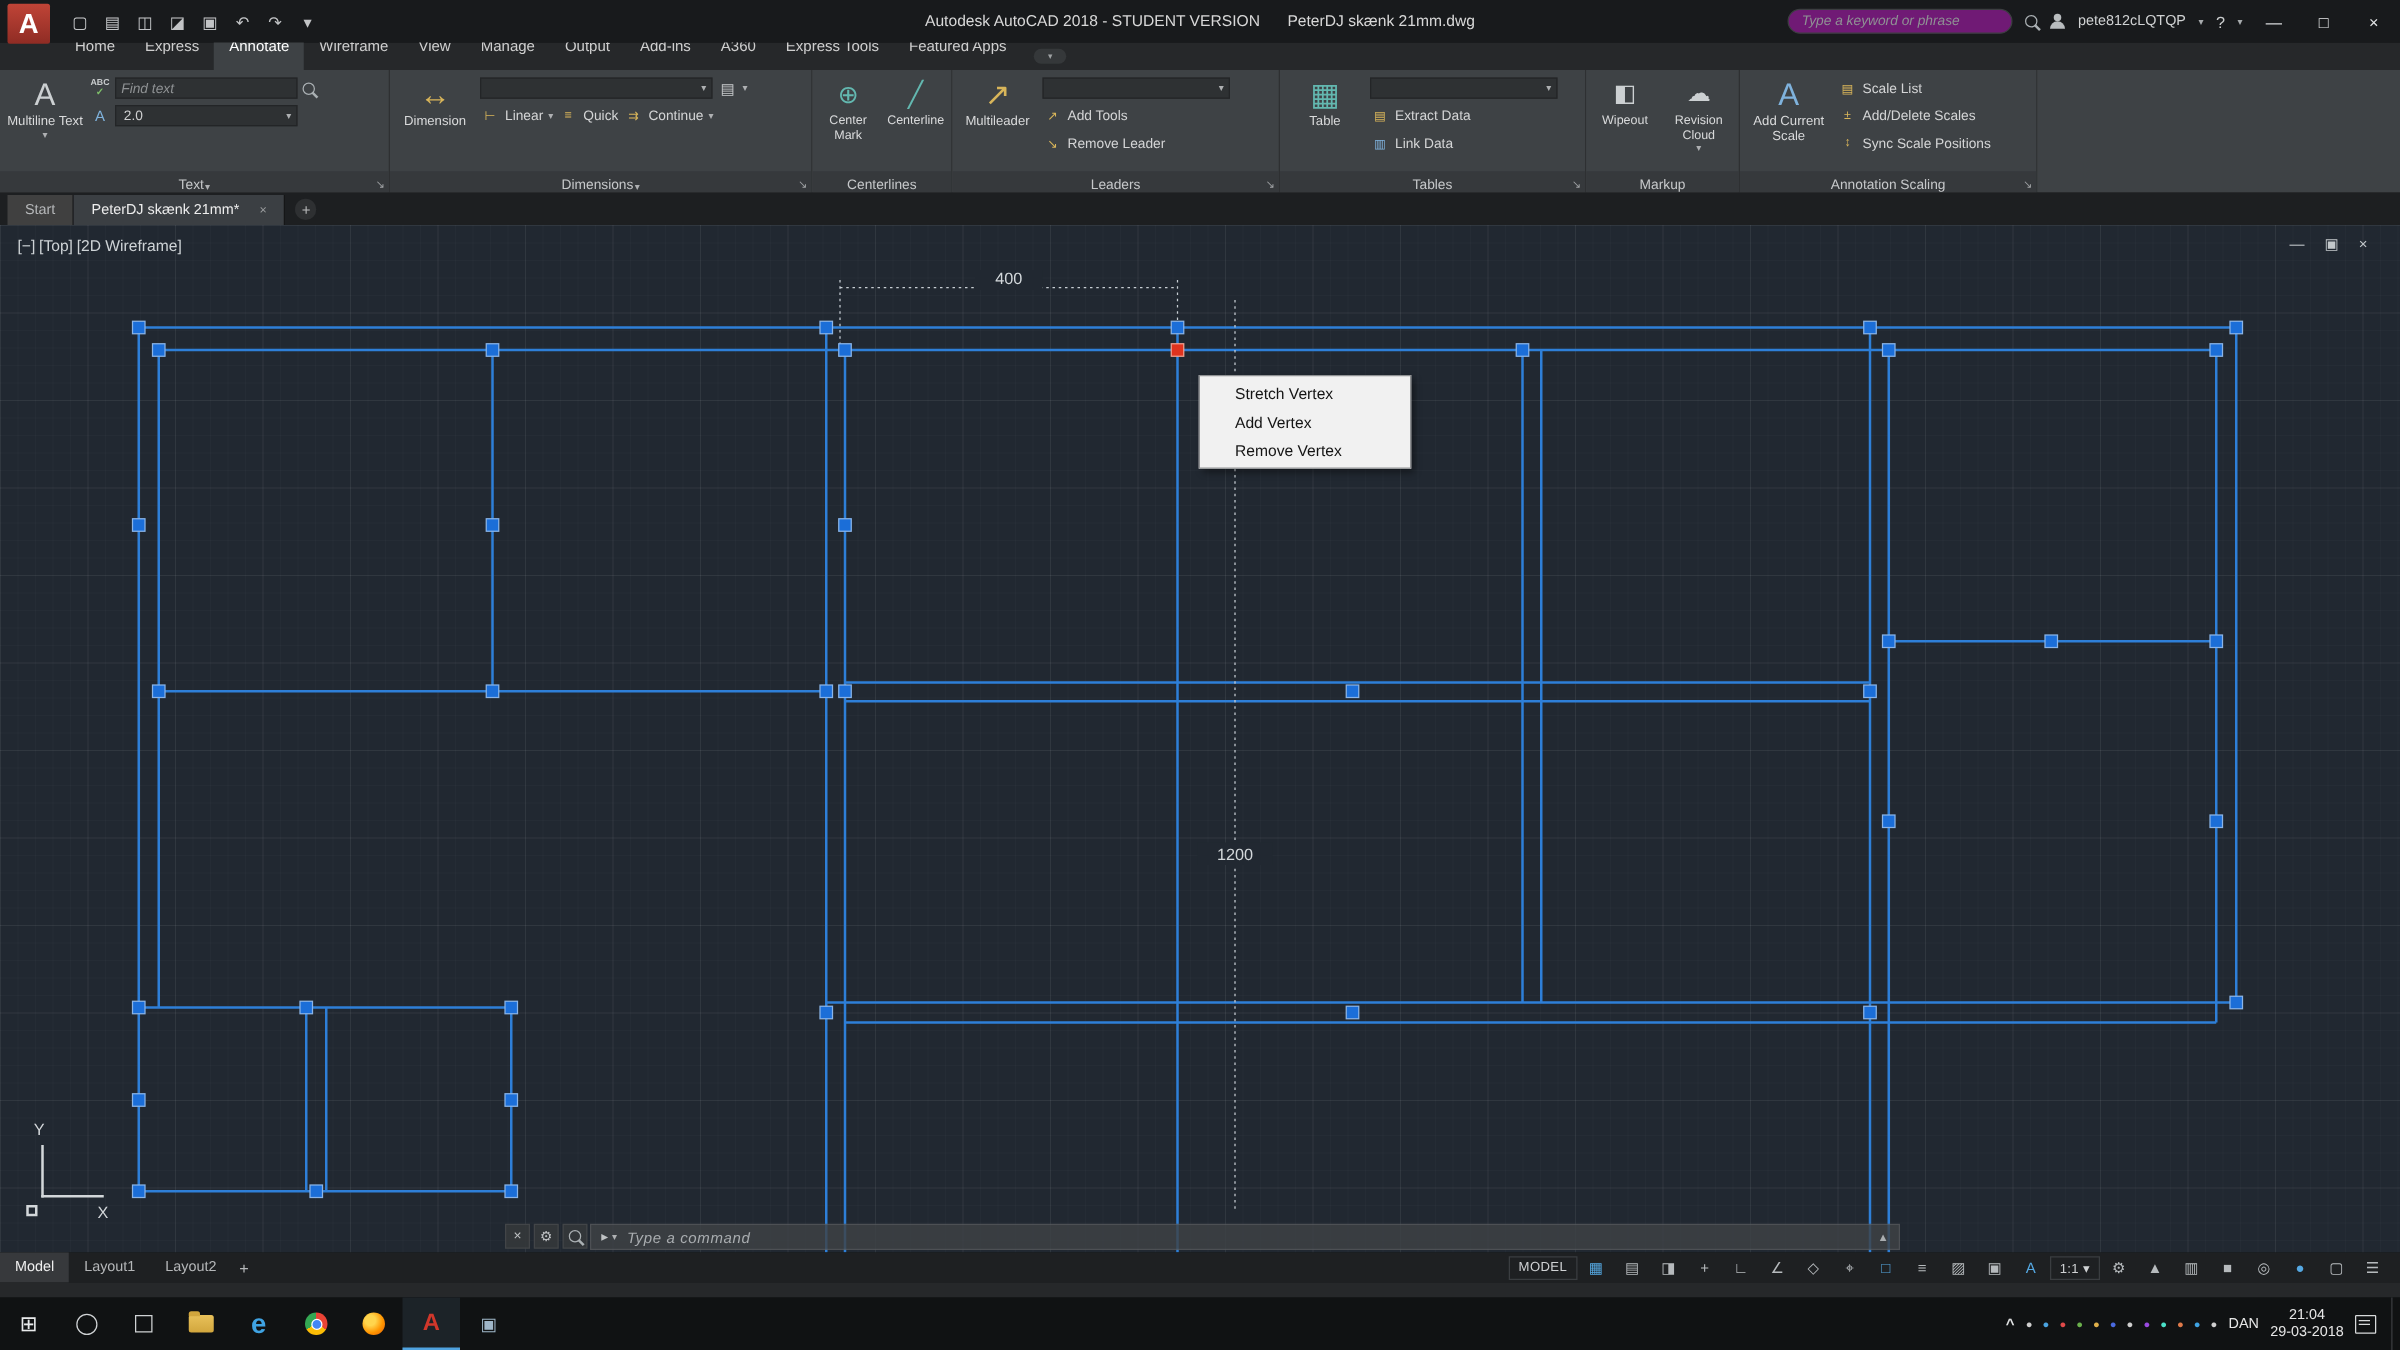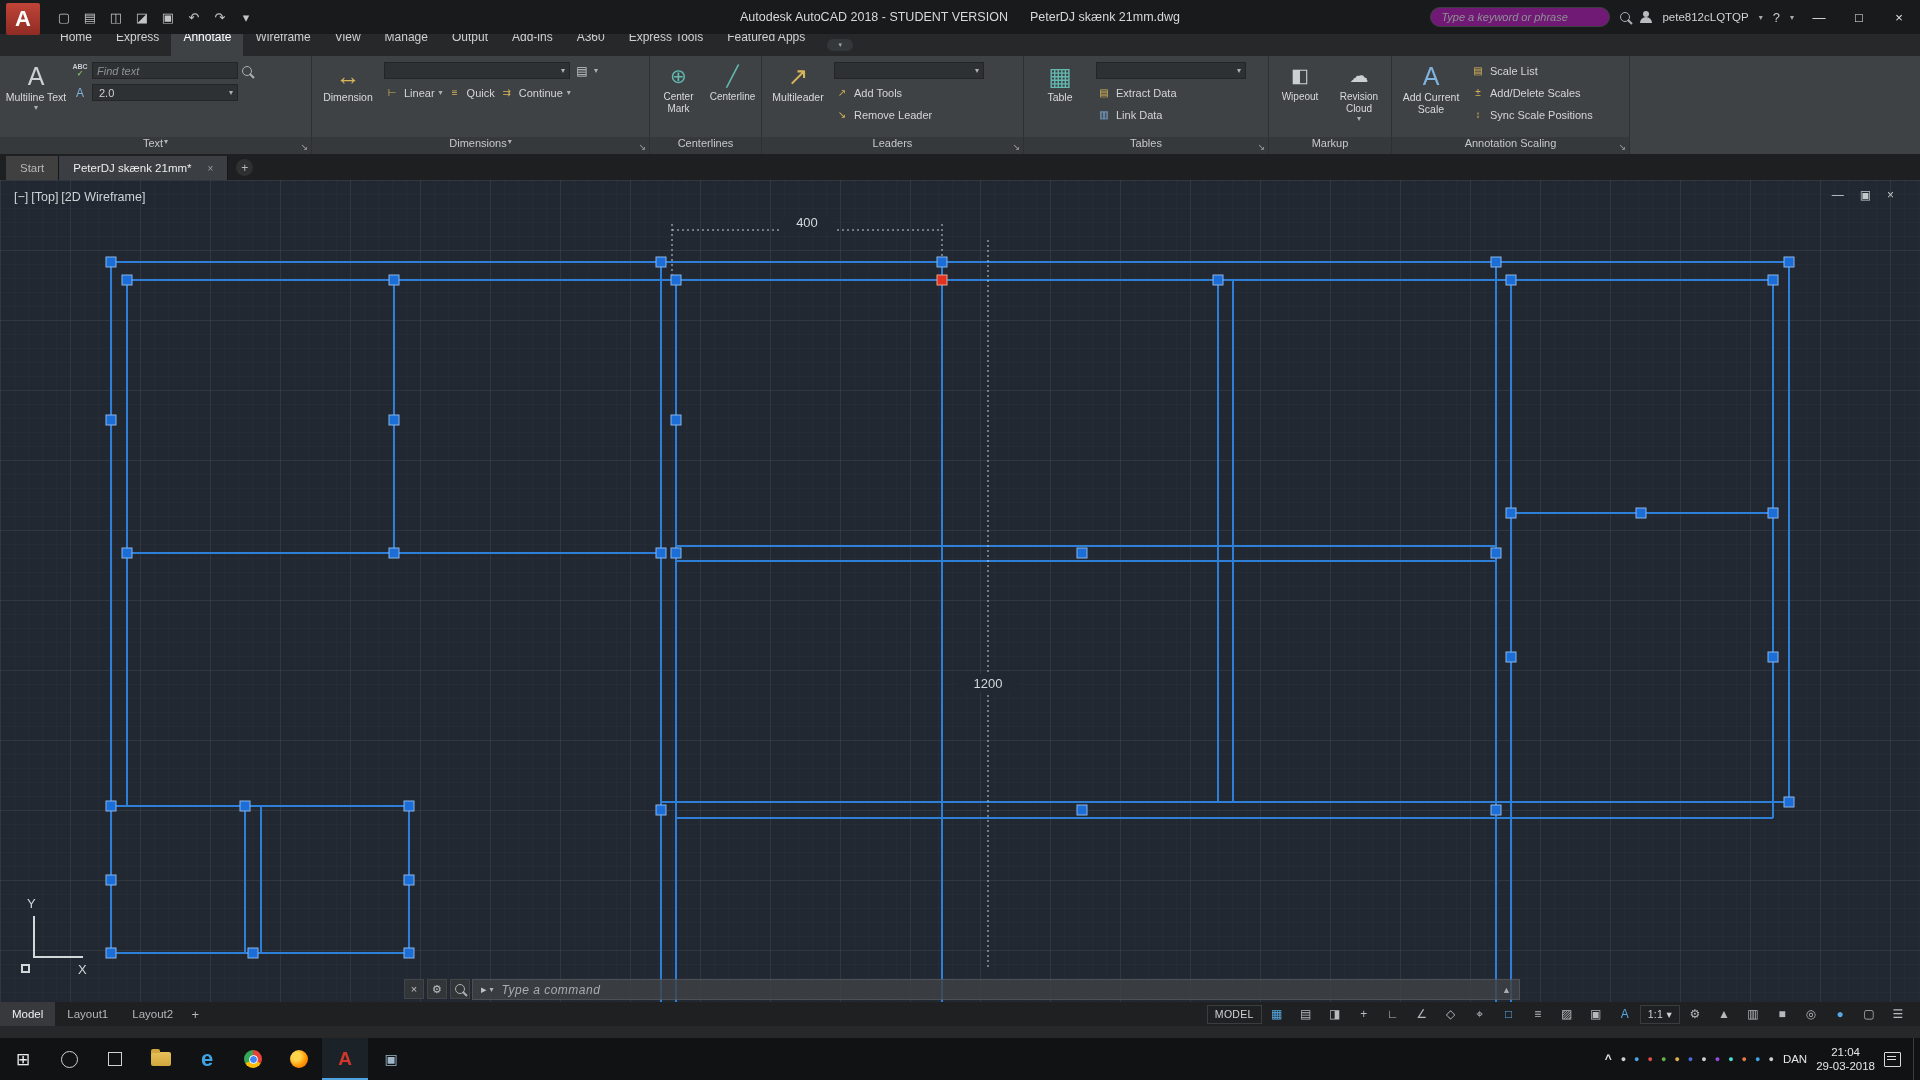--- a/index.html
+++ b/index.html
@@ -27,21 +27,21 @@
   .winbtn{width:30px;height:24px;display:flex;align-items:center;justify-content:center;font-size:13px;color:#e3e5e6;}
 
   
   #ribbon-tabs{position:absolute;top:34px;left:0;width:100%;height:22px;background:#26282a;display:flex;align-items:flex-end;padding-left:48px;box-sizing:border-box;z-index:20;}
   .rtab{padding:0 12px;height:39px;display:flex;align-items:center;font-size:12px;color:#cfcfcf;}
   .rtab.active{background:#3e4245;color:#ffffff;}
   .pill{width:26px;height:12px;border-radius:6px;background:#35383a;margin:0 0 5px 10px;display:flex;align-items:center;justify-content:center;font-size:7px;color:#9fa2a4;}
   #ribbon-body{position:absolute;top:56px;left:0;width:100%;height:98px;background:#3e4245;display:flex;z-index:20;}
   .panel{height:98px;display:flex;flex-direction:column;background:#3e4245;border-right:1px solid #2e3032;box-sizing:border-box;}
   .panel-content{flex:1;display:flex;gap:5px;padding:3px 5px 0 5px;box-sizing:border-box;overflow:hidden;}
-  .panel-footer{height:17px;display:flex;align-items:flex-start;justify-content:center;gap:1px;font-size:11px;color:#c6c8ca;background:#36393c;position:relative;}
+  .panel-footer{height:17px;display:flex;align-items:flex-end;justify-content:center;gap:1px;font-size:11px;color:#c6c8ca;background:#36393c;position:relative;}
   .launcher{position:absolute;right:3px;bottom:2px;font-size:9px;color:#9fa2a4;}
   .big-btn{width:62px;display:flex;flex-direction:column;align-items:center;color:#d9dadb;font-size:10.5px;line-height:1.15;text-align:center;padding-top:2px;box-sizing:border-box;flex:0 0 auto;}
   .big-icon{font-size:25px;line-height:28px;height:30px;display:flex;align-items:center;justify-content:center;color:#ccd0d2;}
   .col{display:flex;flex-direction:column;justify-content:flex-start;gap:3px;padding-top:2px;min-width:0;}
   .small-row{display:flex;align-items:center;gap:4px;height:19px;font-size:11px;color:#d4d5d6;white-space:nowrap;}
   .ic{width:16px;height:16px;display:flex;align-items:center;justify-content:center;font-size:12px;color:#c9ccce;flex:0 0 auto;}
   .ic-sm{font-size:10px;}
   .gold{color:#d8b55a;} .blue{color:#7fb2dc;} .teal{color:#63b8b0;}
   .combo{height:17px;background:#2e3133;border:1px solid #232527;display:flex;align-items:center;justify-content:space-between;font-size:11px;color:#cfd0d1;padding:0 4px 0 6px;box-sizing:border-box;}
   .dd{font-size:8px;color:#aeb0b2;}
@@ -445,20 +445,25 @@
       <span>[Top]</span>
       <span>[2D Wireframe]</span>
     </div>
 
     <div id="vp-controls">
       <span>—</span>
       <span>▣</span>
       <span>×</span>
     </div>
 
+    <div id="context-menu">
+        <div class="cm-item">Stretch Vertex</div>
+        <div class="cm-item">Add Vertex</div>
+        <div class="cm-item">Remove Vertex</div>
+      </div>
 
     <div id="ucs">
       <span class="ylabel">Y</span>
       <div class="vax"></div>
       <div class="hax"></div>
       <div class="origin-box"></div>
       <span class="xlabel">X</span>
     </div>
 
     <div id="cmd-cluster">

